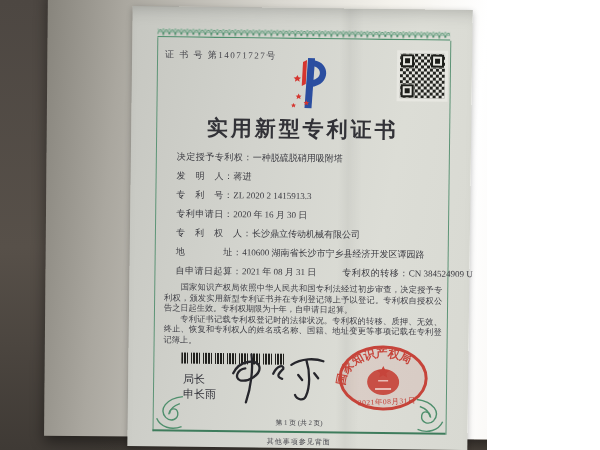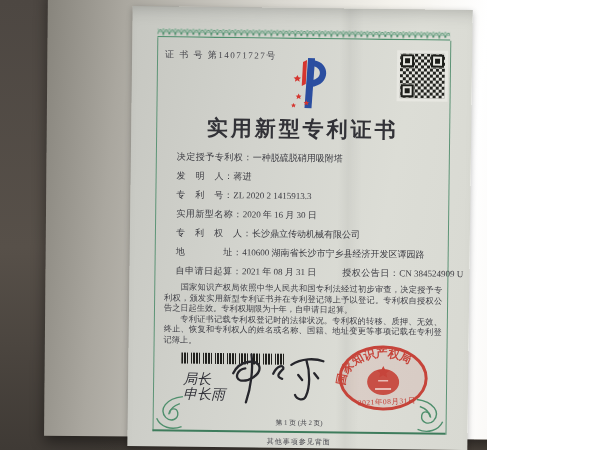--- a/index.html
+++ b/index.html
@@ -59,21 +59,21 @@
   .paras p{margin:0;text-indent:2em;}
 
   .barcode{
     position:absolute;left:53px;top:346px;width:104px;height:11px;
     background:repeating-linear-gradient(90deg,
       #21211e 0 1.5px, transparent 1.5px 3px,
       #21211e 3px 5px, transparent 5px 6px,
       #21211e 6px 6.8px, transparent 6.8px 9.5px,
       #21211e 9.5px 10.5px, transparent 10.5px 12px);
   }
-  .chief{position:absolute;left:55px;top:365px;font-size:14px;color:#33333a;line-height:15px;font-style:italic;}
+  .chief{position:absolute;left:55px;top:365px;font-size:11px;color:#33333a;line-height:15px;}
   .signature{position:absolute;left:98px;top:344px;width:100px;height:56px;}
   .seal{position:absolute;left:207px;top:331px;width:96px;height:76px;opacity:.92;}
   .seal-date{
     position:absolute;left:216px;top:388px;width:86px;text-align:center;
     font-size:7.5px;color:#c23a31;transform:rotate(-3deg);letter-spacing:.5px;
   }
   .page-note{position:absolute;left:25px;top:410px;width:293px;text-align:center;font-size:6.8px;color:#45454b;}
   .back-note{position:absolute;left:25px;top:429px;width:293px;text-align:center;font-size:7px;color:#4a4a50;letter-spacing:1px;}
   .flourish{position:absolute;width:30px;height:37px;}
   .fl-left{left:26px;top:387px;}
@@ -127,30 +127,30 @@
       <div class="field">
         <span class="lbl">决定授予专利权：</span><span>一种脱硫脱硝用吸附塔</span>
       </div>
       <div class="field">
         <span class="lbl">发　明　人：</span><span>蒋进</span>
       </div>
       <div class="field">
         <span class="lbl">专　利　号：</span><span>ZL 2020 2 1415913.3</span>
       </div>
       <div class="field">
-        <span class="lbl">实用新型名称：</span><span>2020 年 16 月 30 日</span>
+        <span class="lbl">专利申请日：</span><span>2020 年 16 月 30 日</span>
       </div>
       <div class="field">
         <span class="lbl">专　利　权　人：</span><span>长沙鼎立传动机械有限公司</span>
       </div>
       <div class="field">
         <span class="lbl">地　　　　址：</span><span>410600 湖南省长沙市宁乡县经济开发区谭园路</span>
       </div>
       <div class="field">
-        <span class="lbl">自申请日起算：</span><span>2021 年 08 月 31 日</span><span class="gap"></span><span class="lbl">授权公告日：</span><span>CN 384524909 U</span>
+        <span class="lbl">自申请日起算：</span><span>2021 年 08 月 31 日</span><span class="gap"></span><span class="lbl">专利权的转移：</span><span>CN 384524909 U</span>
       </div>
     </div>
 
     <div class="paras">
       <p>国家知识产权局依照中华人民共和国专利法经过初步审查，决定授予专利权，颁发实用新型专利证书并在专利登记簿上予以登记。专利权自授权公告之日起生效。专利权期限为十年，自申请日起算。</p>
       <p>专利证书记载专利权登记时的法律状况。专利权的转移、质押、无效、终止、恢复和专利权人的姓名或名称、国籍、地址变更等事项记载在专利登记簿上。</p>
     </div>
 
     <div class="barcode"></div>
     <div class="chief">

